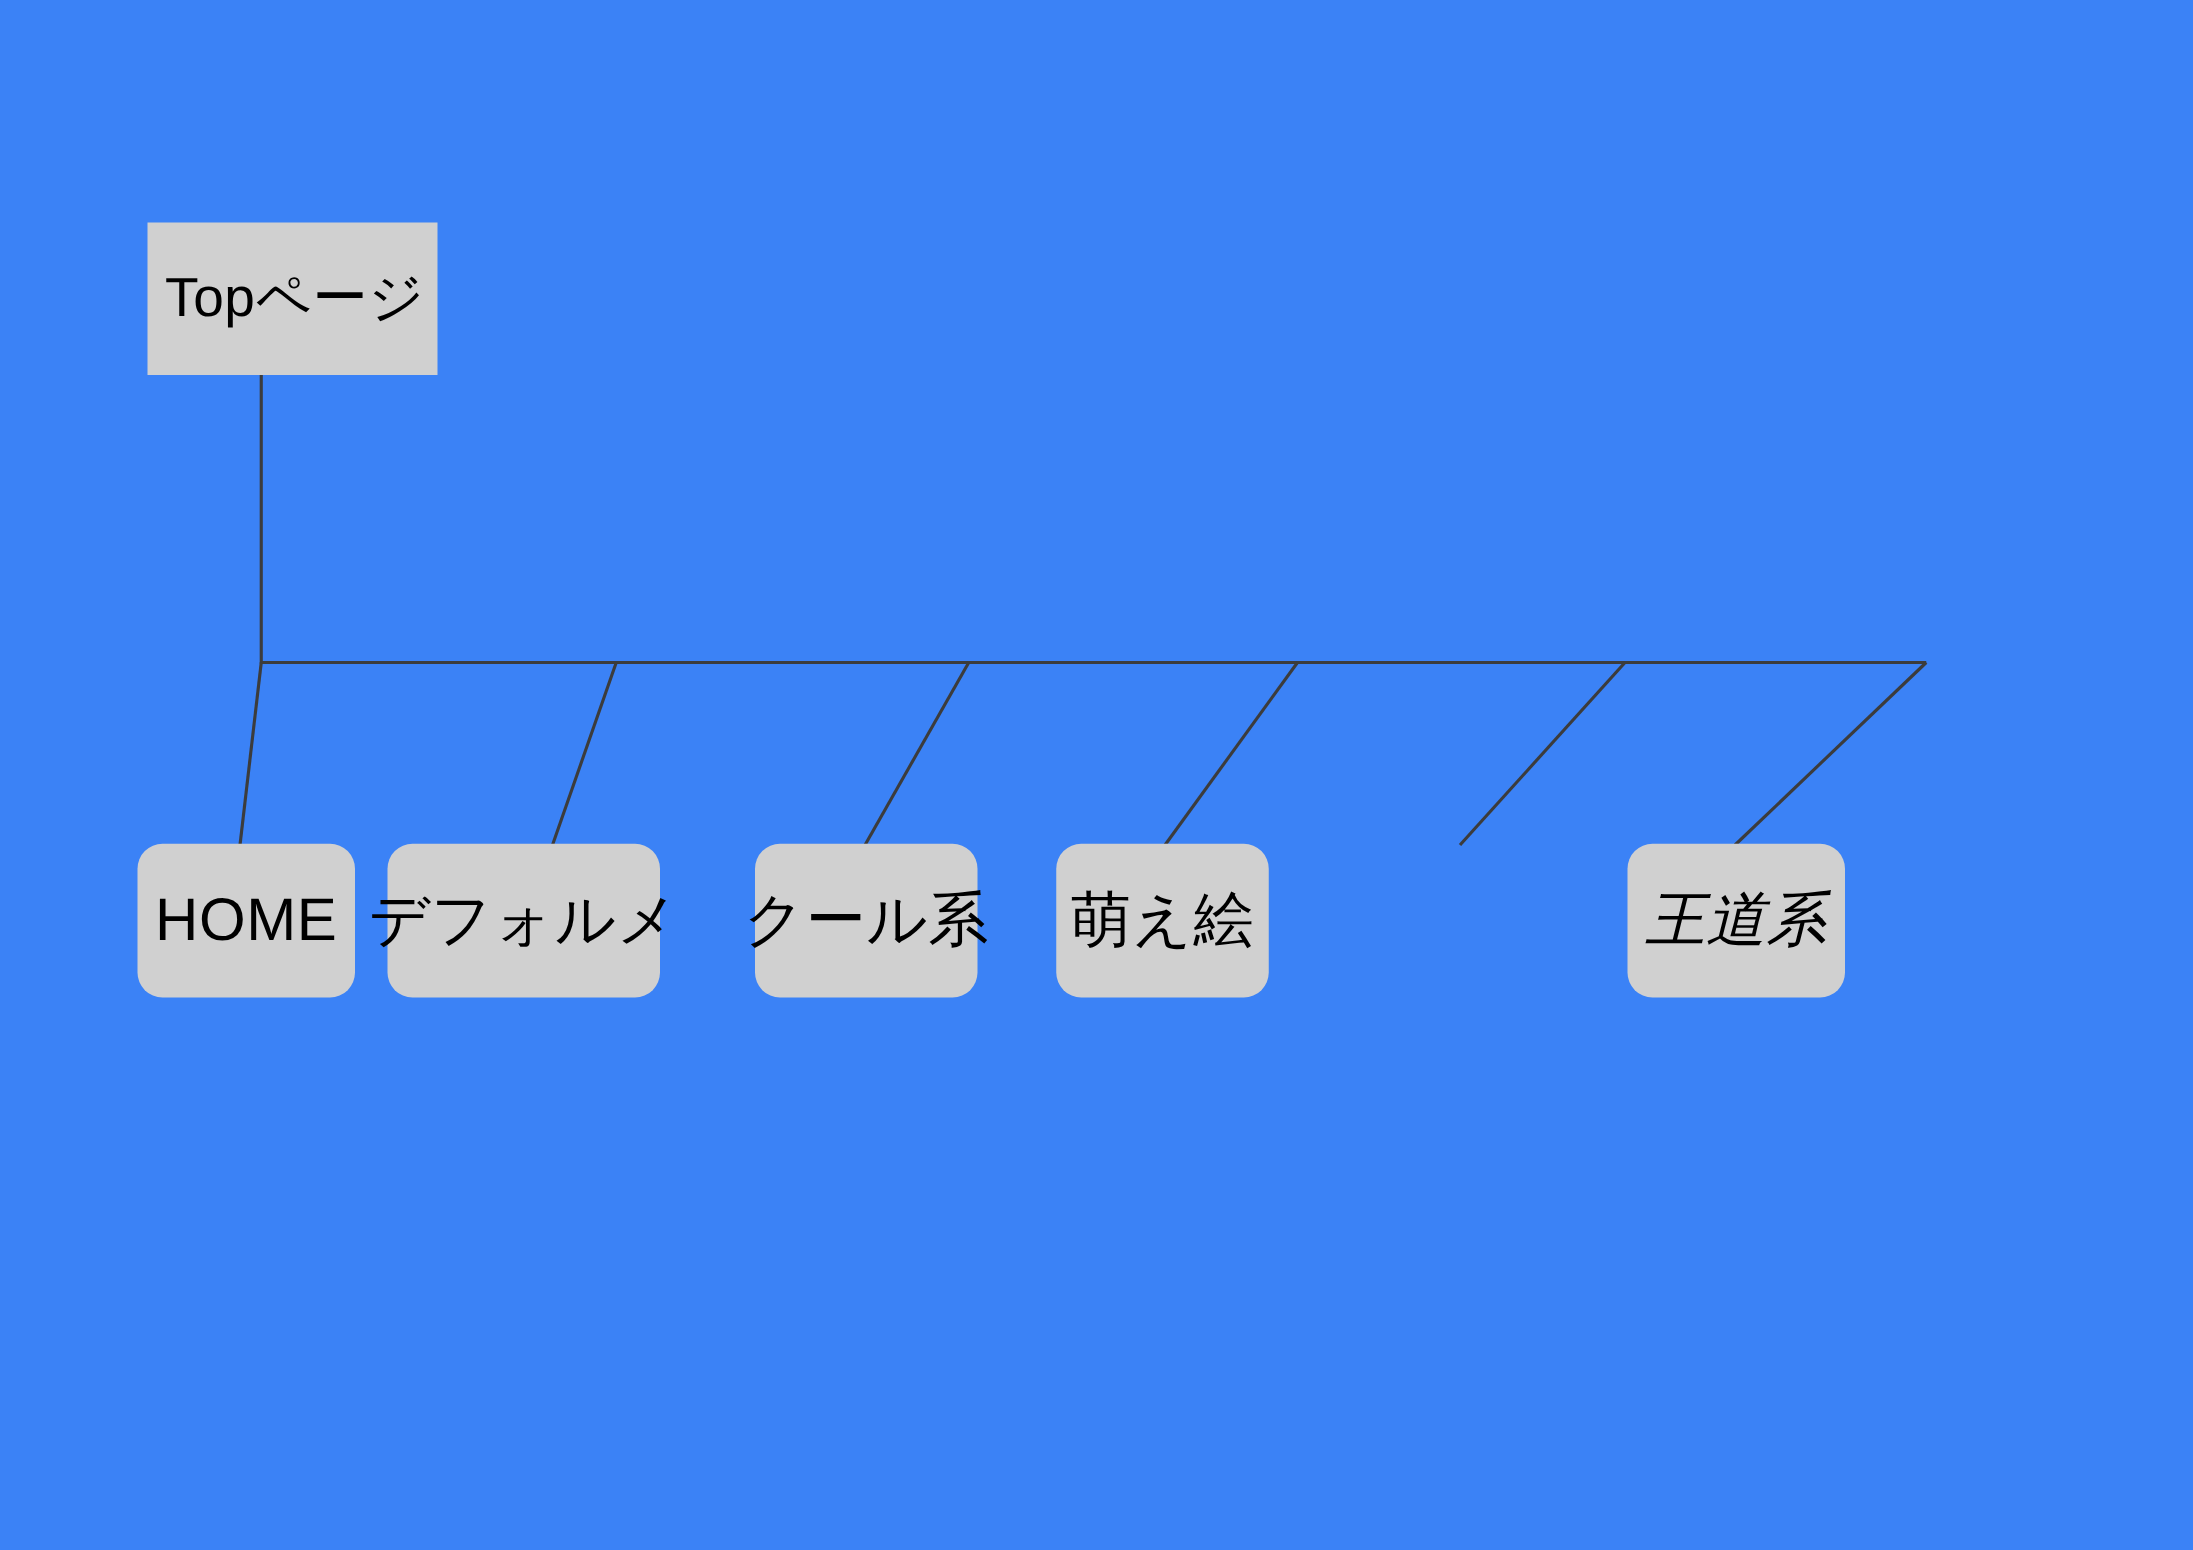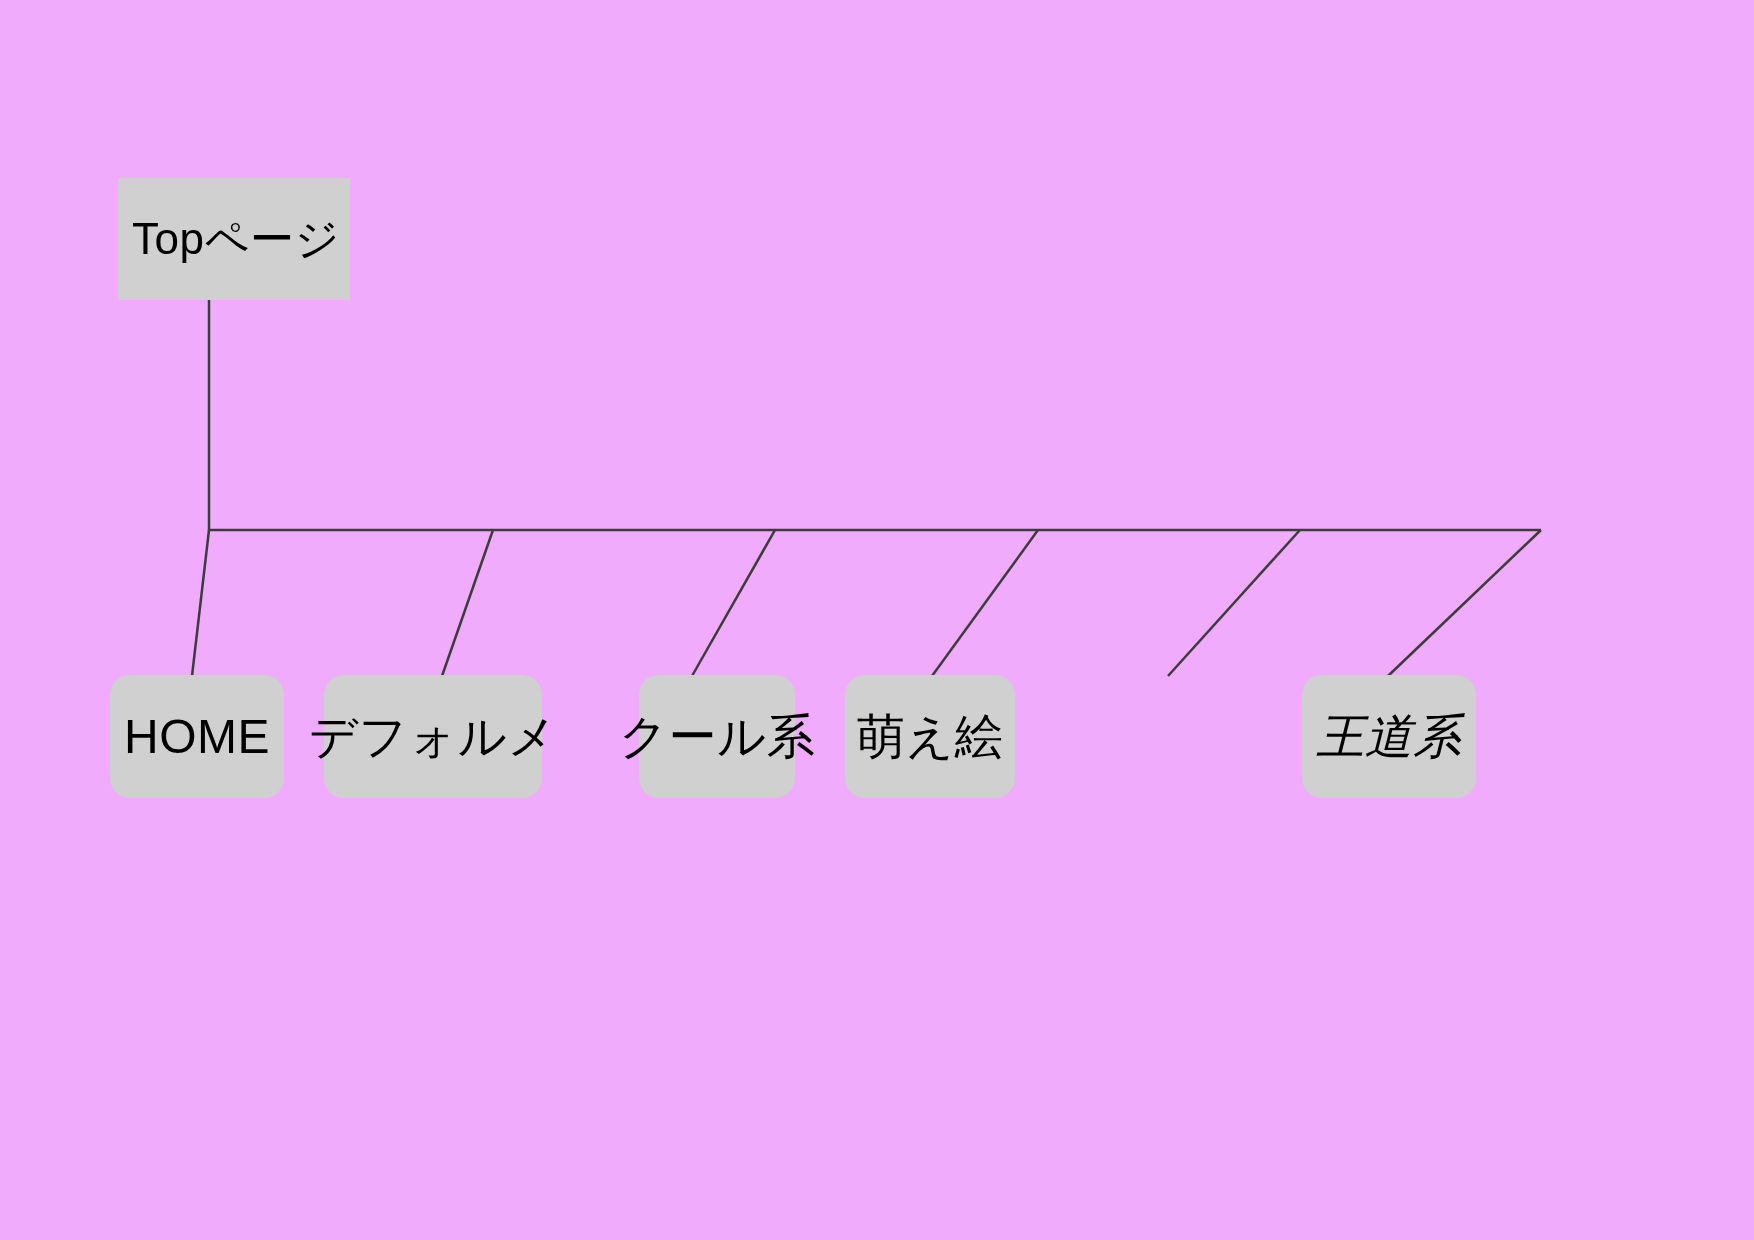--- a/index.html
+++ b/index.html
@@ -8,21 +8,21 @@
     padding: 0;
     background: #ffffff;
   }
   body {
     font-family: "Liberation Sans", "DejaVu Sans", sans-serif;
   }
   #canvas {
     position: relative;
     width: 1754px;
     height: 1240px;
-    background: #f0abfc;
+    background: #3b82f6;
     overflow: hidden;
   }
   .edges {
     position: absolute;
     left: 0;
     top: 0;
     width: 1754px;
     height: 1240px;
     pointer-events: none;
   }
@@ -58,22 +58,22 @@
   
   .leaf {
     top: 675px;
     height: 123px;
     border-radius: 20px;
   }
   .leaf .node-label {
     font-size: 48px;
   }
   #node-home       { left: 110px;  width: 174px; }
-  #node-deforme    { left: 324px;  width: 218px; }
-  #node-cool       { left: 604px;  width: 156px; margin-left: 35px; }
+  #node-deforme    { left: 310px;  width: 218px; }
+  #node-cool       { left: 604px;  width: 178px; }
   #node-moe        { left: 845px;  width: 170px; }
   #node-suisai     { left: 1073px; width: 190px; }
   #node-oudou      { left: 1302px; width: 174px; font-style: italic; }
 </style>
 </head>
 <body>
 
 <div id="canvas">
 
   <svg class="edges" viewBox="0 0 1754 1240" width="1754" height="1240" xmlns="http://www.w3.org/2000/svg">

